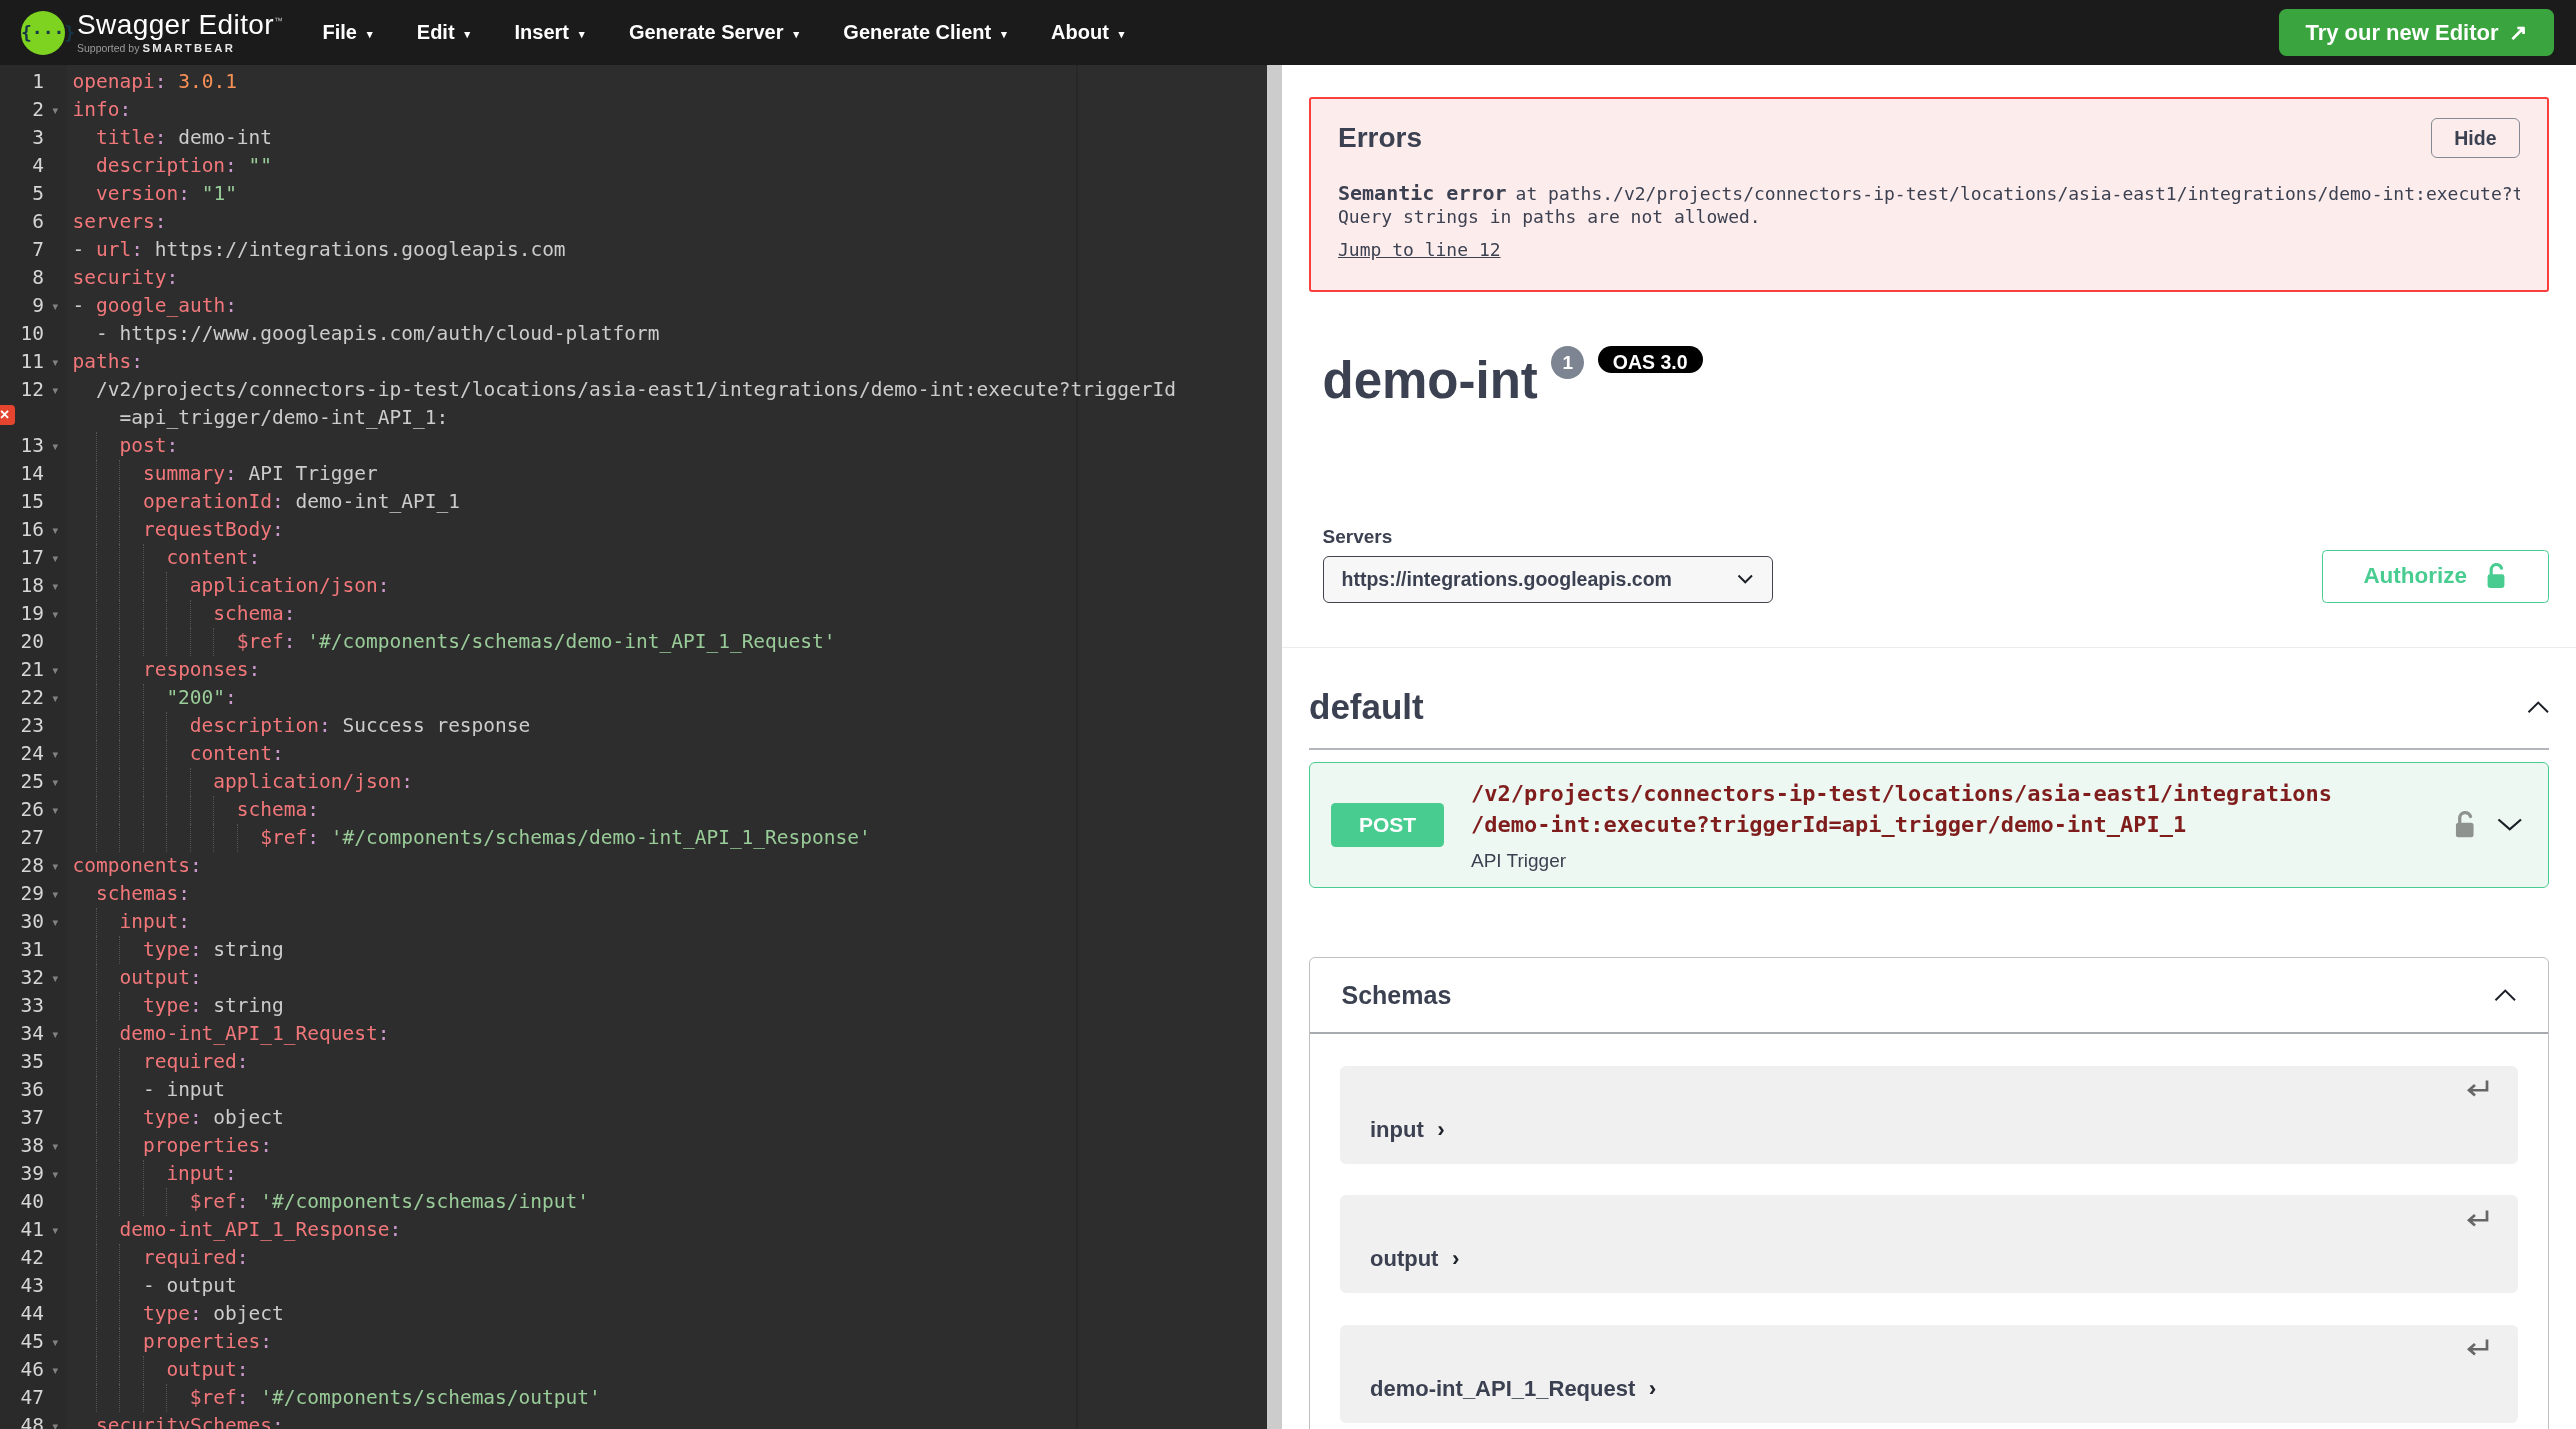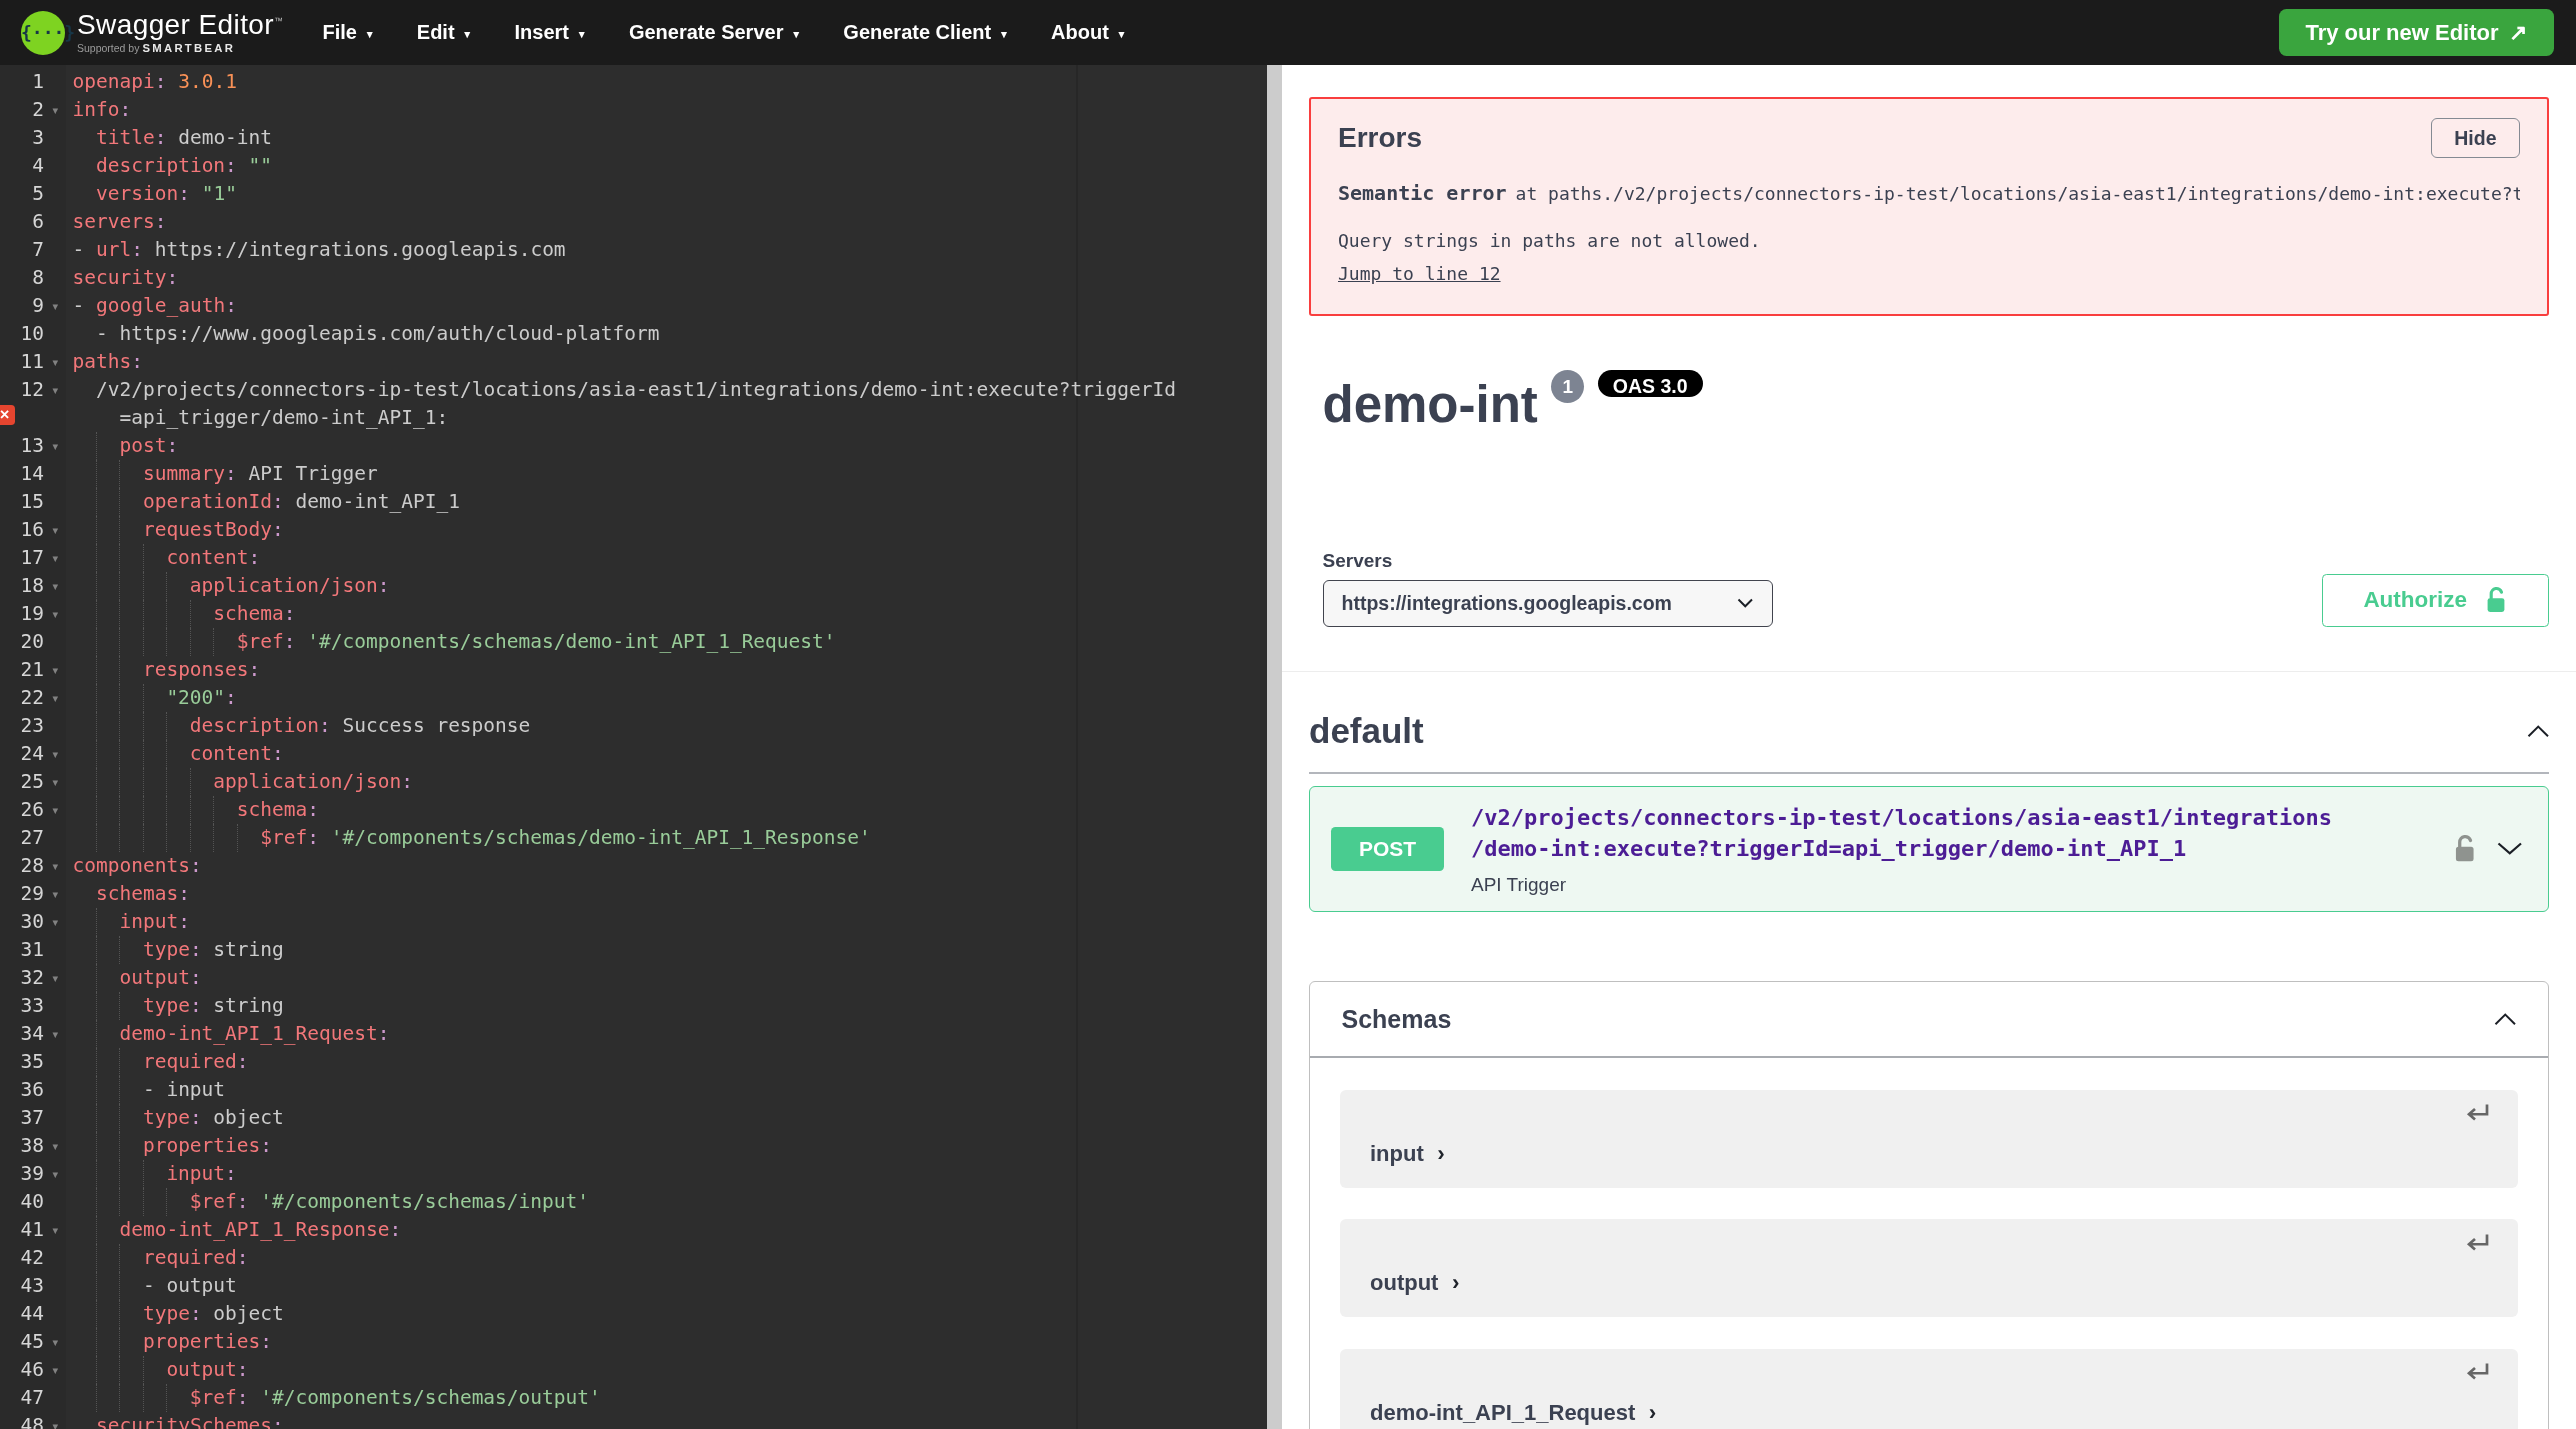--- a/index.html
+++ b/index.html
@@ -50,21 +50,21 @@
   .errors-box{margin-top:31.5px;background:#fdecec;border:2.3px solid #f93e3e;border-radius:3px;
               padding:19.5px 27px 30px 27px;box-sizing:border-box;overflow:hidden}
   .errors-head{display:flex;align-items:center;justify-content:space-between}
   .errors-title{font-size:28px;font-weight:700;color:#3b4151}
   .hide-btn{border:1.5px solid #848a93;border-radius:6px;background:transparent;color:#3b4151;
             font-family:"Liberation Sans",sans-serif;font-size:19.5px;font-weight:700;
             padding:7.5px 22.5px;cursor:pointer}
   .err-line1{margin-top:23px;display:flex;align-items:baseline;gap:9px;white-space:nowrap;overflow:hidden}
   .err-type{font:700 20px "DejaVu Sans Mono",monospace;color:#3b4151}
   .err-loc{font:400 18px "DejaVu Sans Mono",monospace;color:#3b4151}
-  .err-msg{margin-top:25px;font:400 18px "DejaVu Sans Mono",monospace;color:#3b4151}
+  .err-msg{margin-top:1px;font:400 18px "DejaVu Sans Mono",monospace;color:#3b4151}
   .err-jump{margin-top:12px;font:400 18px "DejaVu Sans Mono",monospace;color:#3b4151;
             text-decoration:underline;display:inline-block;cursor:pointer}
 
   .info-row{margin-top:63px;display:flex;align-items:flex-start;gap:13.5px;padding-left:13.5px}
   .api-title{font-size:51px;font-weight:700;color:#3b4151;line-height:1}
   .ver-badge{height:33px;min-width:33px;border-radius:50%;background:#7d8492;color:#fff;
              font-size:19px;font-weight:700;line-height:33px;text-align:center;position:relative;top:-9px}
   .oas-badge{height:27px;border-radius:30px;background:#000000;color:#fff;font-size:19.5px;font-weight:700;
              line-height:33px;padding:0 15px;position:relative;top:-9px}
 
@@ -82,21 +82,21 @@
 
   .tag-head{margin-top:39px;display:flex;align-items:center;justify-content:space-between;cursor:pointer}
   .tag-name{font-size:35px;font-weight:700;color:#3b4151}
   .tag-divider{margin-top:21px;height:1.5px;background:#b3b6bc}
 
   .opblock{margin-top:12px;border:1.5px solid #49cc90;background:#eef8f2;border-radius:6px;
            padding:15px 21px;display:flex;align-items:center;gap:27px;box-sizing:border-box;cursor:pointer}
   .method-badge{flex:0 0 113px;height:44px;background:#49cc90;border-radius:4.5px;color:#fff;
                 font-size:21px;font-weight:700;line-height:44px;text-align:center}
   .op-main{flex:1;min-width:0}
-  .op-path{font:700 22px/1.45 "DejaVu Sans Mono",monospace;color:#4c1d95;word-break:break-all}
+  .op-path{font:700 22px/1.45 "DejaVu Sans Mono",monospace;color:#7f1d1d;word-break:break-all}
   .op-desc{margin-top:9px;font-size:19px;color:#3b4151}
   .op-icons{display:flex;align-items:center;gap:19.5px;flex:0 0 auto;padding-right:4.5px}
 
   .schemas-box{margin-top:69px;border:1.5px solid #bfbfbf;border-radius:6px;overflow:hidden}
   .schemas-head{display:flex;align-items:center;justify-content:space-between;padding:22.5px 31.5px;
                 border-bottom:2.3px solid #a8abb0;cursor:pointer}
   .schemas-title{font-size:25px;font-weight:700;color:#3b4151}
   .schemas-body{padding:31.5px 30px 30px 30px}
   .model-card{position:relative;height:98px;background:#f0f0f0;border-radius:6px;margin-bottom:31.5px;cursor:pointer}
   .model-label{position:absolute;left:30px;bottom:21px;font-size:22px;font-weight:700;color:#3b4151;

